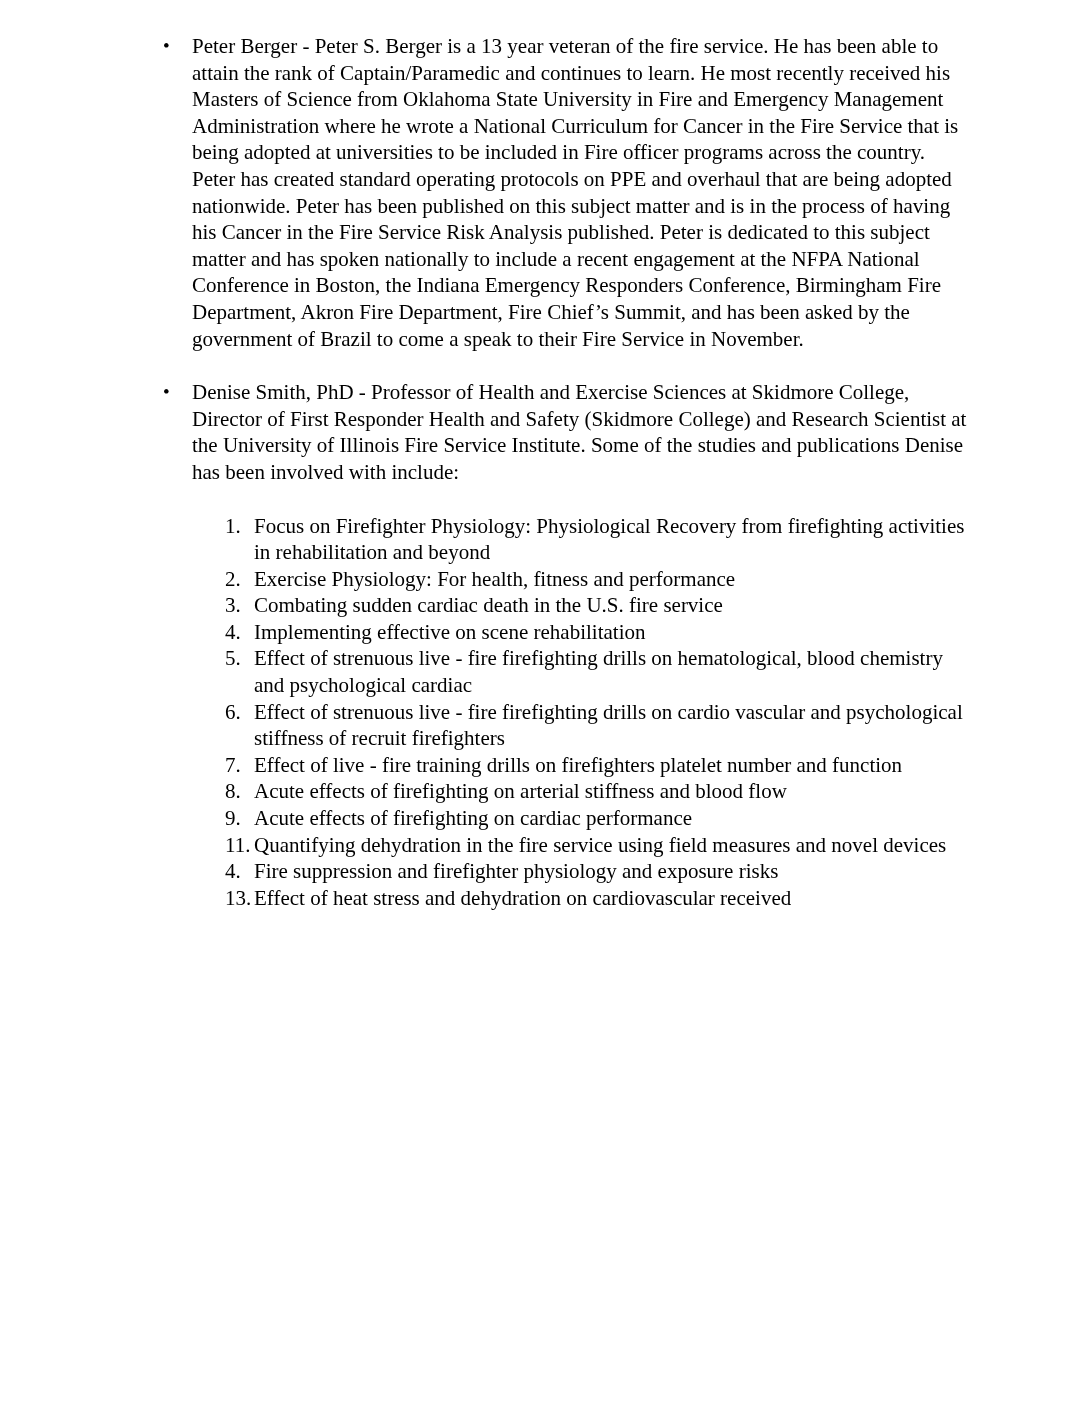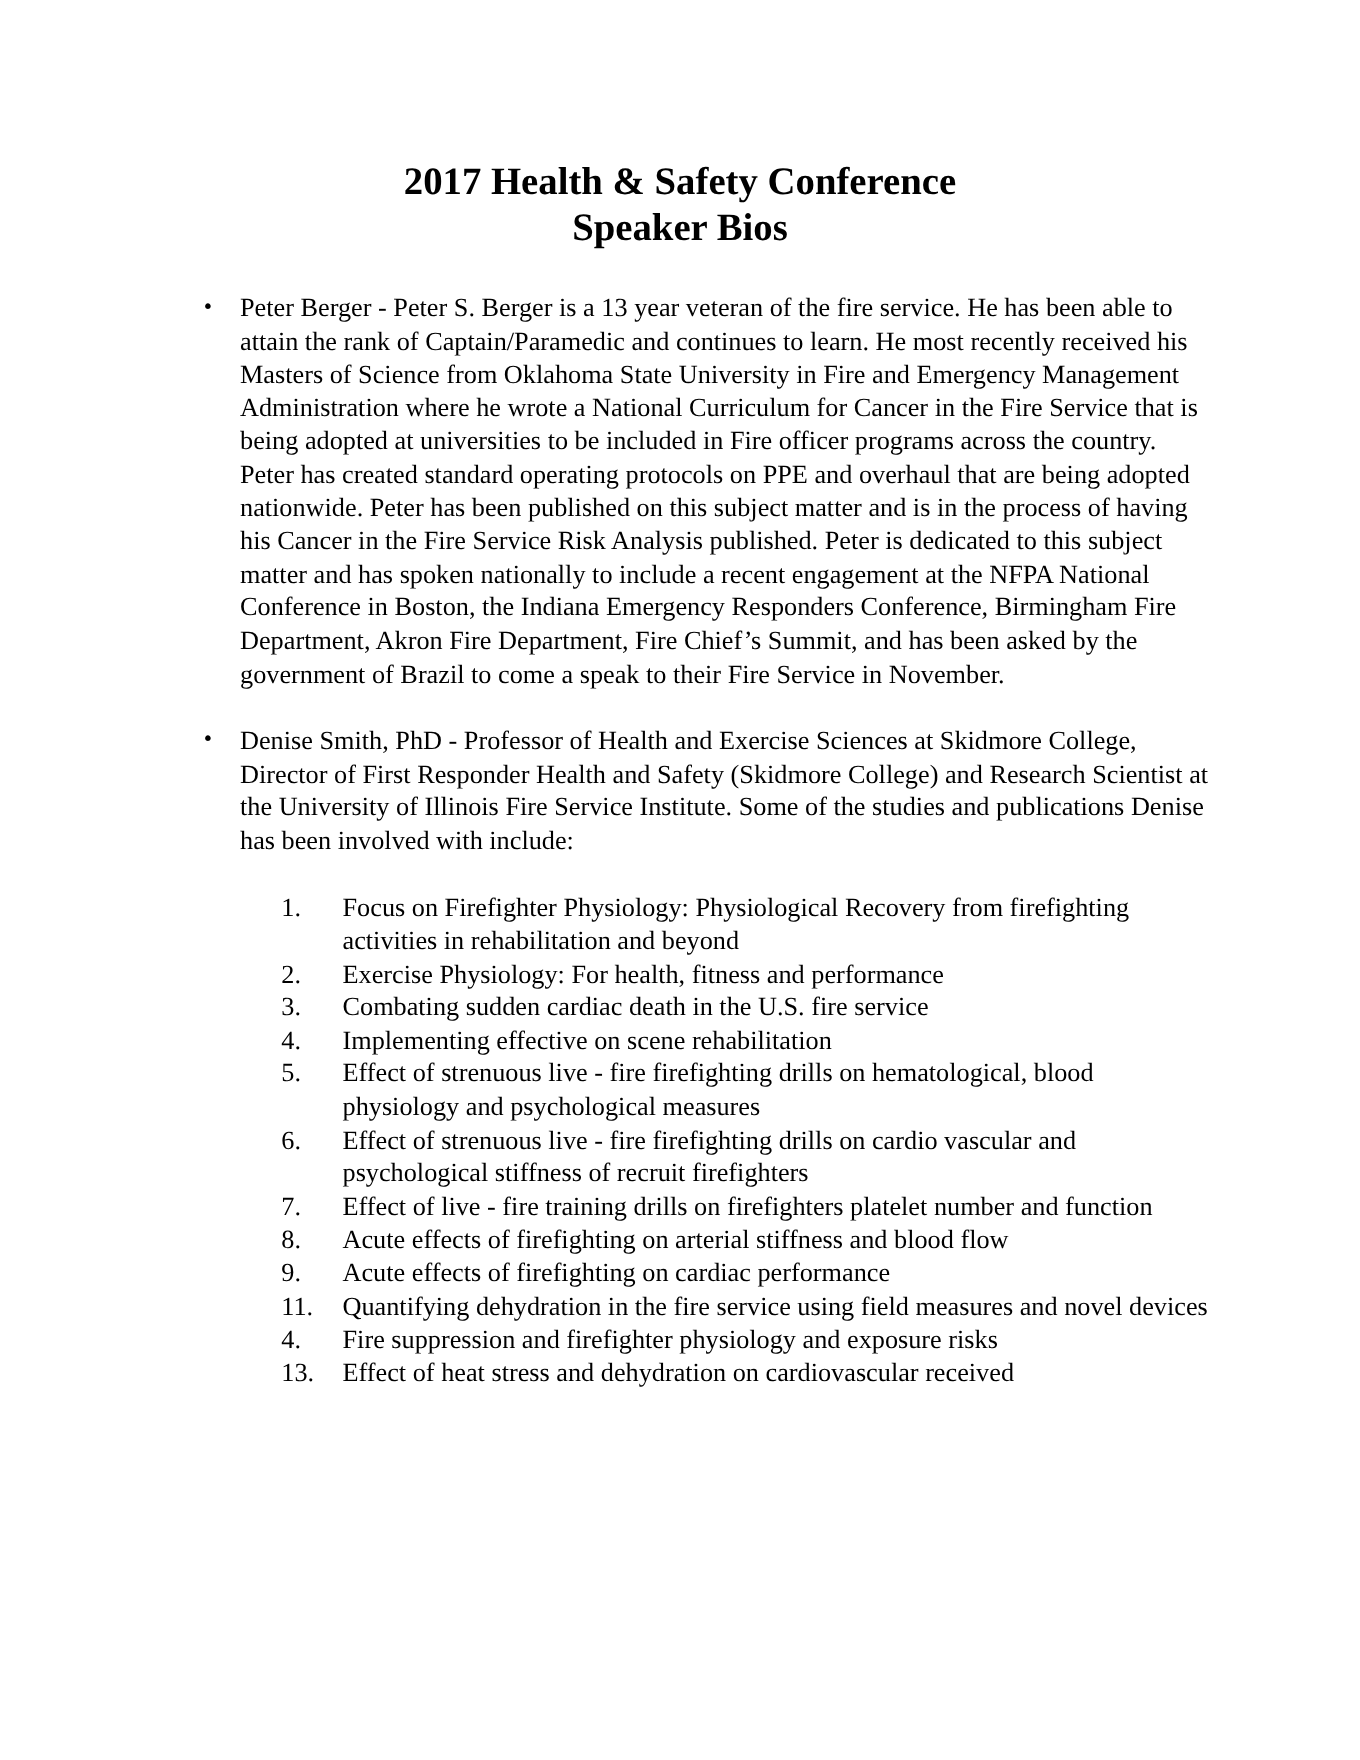--- a/index.html
+++ b/index.html
@@ -65,32 +65,27 @@
   .pub-item {
     display: flex;
     align-items: flex-start;
   }
   .pub-num {
     flex: none;
     width: 29px;
   }
   .pub-text {
     flex: 1;
-    margin-left: 20px;
   }
 </style>
 </head>
 <body>
 
 <div class="page">
 
-  <h1 class="title">
-    <span class="title-line">2017 Health &amp; Safety Conference</span>
-    <span class="title-line">Speaker Bios</span>
-  </h1>
 
   <div class="content">
 
     <div class="bullet-item first">
       <span class="marker">•</span>
       <div class="bio-block">
         <p class="bio">Peter Berger - Peter S. Berger is a 13 year veteran of the fire service.  He has been able to attain the rank of Captain/Paramedic and continues to learn.  He most recently received his Masters of Science from Oklahoma State University in Fire and Emergency Management Administration where he wrote a National Curriculum for Cancer in the Fire Service that is being adopted at universities to be included in Fire officer programs across the country.  Peter has created standard operating protocols on PPE and overhaul that are being adopted nationwide.  Peter has been published on this subject matter and is in the process of having his Cancer in the Fire Service Risk Analysis published.  Peter is dedicated to this subject matter and has spoken nationally to include a recent engagement at the NFPA National Conference in Boston, the Indiana Emergency Responders Conference, Birmingham Fire Department, Akron Fire Department, Fire Chief’s Summit, and has been asked by the government of Brazil to come a speak to their Fire Service in November.</p>
       </div>
     </div>
 
@@ -111,21 +106,21 @@
           <li class="pub-item">
             <span class="pub-num">3.</span>
             <span class="pub-text">Combating sudden cardiac death in the U.S. fire service</span>
           </li>
           <li class="pub-item">
             <span class="pub-num">4.</span>
             <span class="pub-text">Implementing effective on scene rehabilitation</span>
           </li>
           <li class="pub-item">
             <span class="pub-num">5.</span>
-            <span class="pub-text">Effect of strenuous live - fire firefighting drills on hematological, blood physiology and psychological measures</span>
+            <span class="pub-text">Effect of strenuous live - fire firefighting drills on hematological, blood chemistry and psychological cardiac</span>
           </li>
           <li class="pub-item">
             <span class="pub-num">6.</span>
             <span class="pub-text">Effect of strenuous live - fire firefighting drills on cardio vascular and psychological stiffness of recruit firefighters</span>
           </li>
           <li class="pub-item">
             <span class="pub-num">7.</span>
             <span class="pub-text">Effect of live - fire training drills on firefighters platelet number and function</span>
           </li>
           <li class="pub-item">

